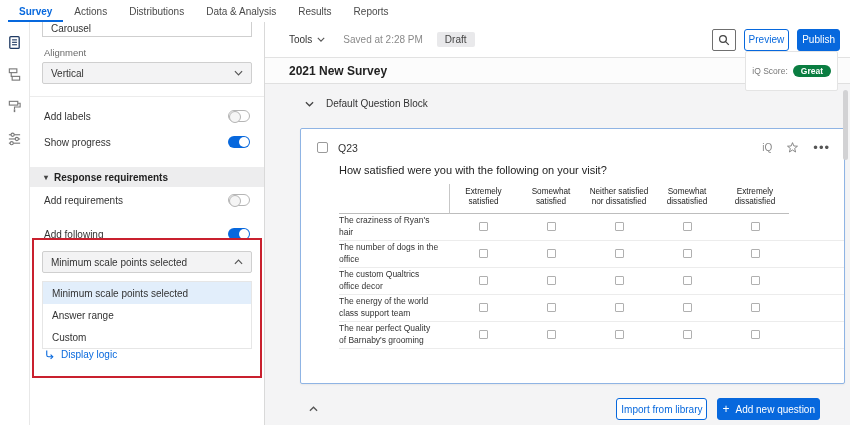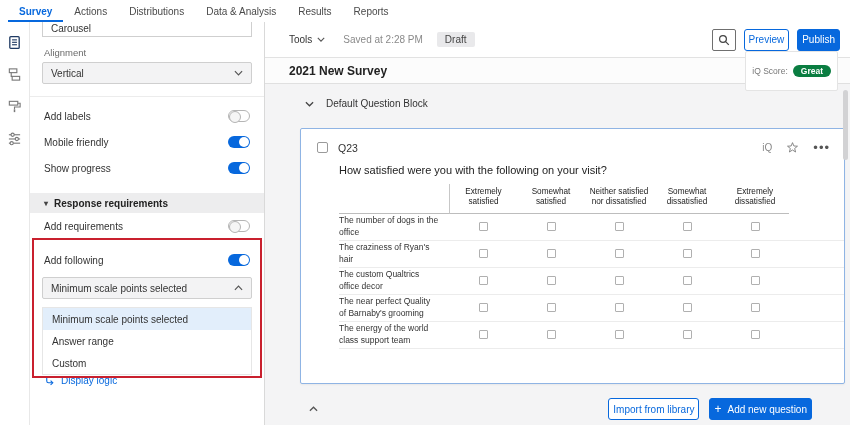--- a/index.html
+++ b/index.html
@@ -71,21 +71,21 @@
   .mtable{margin:8px 0 0 38px}
   .mheader,.mrow{display:grid;grid-template-columns:110px repeat(5,68px)}
   .mcorner{border-bottom:1px solid #bdbdbd}
   .mhcell{font-size:8.2px;color:#222;text-align:center;padding:3px 3px 5px;display:flex;align-items:flex-end;justify-content:center;line-height:1.25;border-bottom:1px solid #bdbdbd}
   .mhcell.first{border-left:1px solid #c7c7c7}
   .mrow{border-bottom:1px solid #ececec;height:27px;align-items:center}
   .mlabel{font-size:8.5px;color:#333;padding-right:10px;line-height:1.3}
   .mcell{display:flex;align-items:center;justify-content:center}
   .mcheck{width:9px;height:9px;border:1px solid #b0b0b0;background:#fff;border-radius:1px;cursor:pointer}
 
-  .content-footer{position:absolute;left:0;right:8px;top:314px;display:flex;align-items:center;padding:0 30px 0 44px}
+  .content-footer{position:absolute;left:0;right:0;top:314px;display:flex;align-items:center;padding:0 30px 0 44px}
   .cf-right{margin-left:auto;display:flex;gap:10px}
   .scrollbar{position:absolute;right:2px;top:6px;width:5px;height:328px}
   .scroll-thumb{width:5px;height:70px;background:#d2d2d4;border-radius:3px}
 </style>
 </head>
 <body>
 
 <nav class="topnav">
   <div class="navtab active">Survey</div>
   <div class="navtab">Actions</div>
@@ -141,24 +141,20 @@
     <svg width="9" height="6" viewBox="0 0 10 6">
         <path d="M1 1l4 4 4-4" fill="none" stroke="#555" stroke-width="1.3"></path>
       </svg>
   </div>
 
   <div class="pdivider"></div>
 
   <div class="prow" style="margin-top:6px">
     <span class="plabel">Add labels</span>
     <span class="toggle off"></span>
-  </div>
-  <div class="prow">
-    <span class="plabel">Mobile friendly</span>
-    <span class="toggle on"></span>
   </div>
   <div class="prow">
     <span class="plabel">Show progress</span>
     <span class="toggle on"></span>
   </div>
 
   <div class="psection">
     <span class="tri">▾</span>
     <span>Response requirements</span>
   </div>
@@ -256,93 +252,93 @@
         <div class="mheader">
           <div class="mcorner"></div>
           <div class="mhcell first">Extremely satisfied</div>
           <div class="mhcell">Somewhat satisfied</div>
           <div class="mhcell">Neither satisfied nor dissatisfied</div>
           <div class="mhcell">Somewhat dissatisfied</div>
           <div class="mhcell">Extremely dissatisfied</div>
         </div>
         <div id="matrix-body">
             <div class="mrow">
+              <div class="mlabel">The craziness of Ryan's hair</div>
+              <div class="mcell">
+                <span class="mcheck"></span>
+              </div>
+              <div class="mcell">
+                <span class="mcheck"></span>
+              </div>
+              <div class="mcell">
+                <span class="mcheck"></span>
+              </div>
+              <div class="mcell">
+                <span class="mcheck"></span>
+              </div>
+              <div class="mcell">
+                <span class="mcheck"></span>
+              </div>
+            </div>
+            <div class="mrow">
               <div class="mlabel">The number of dogs in the office</div>
               <div class="mcell">
                 <span class="mcheck"></span>
               </div>
               <div class="mcell">
                 <span class="mcheck"></span>
               </div>
               <div class="mcell">
                 <span class="mcheck"></span>
               </div>
               <div class="mcell">
                 <span class="mcheck"></span>
               </div>
               <div class="mcell">
                 <span class="mcheck"></span>
               </div>
             </div>
             <div class="mrow">
-              <div class="mlabel">The craziness of Ryan's hair</div>
-              <div class="mcell">
-                <span class="mcheck"></span>
-              </div>
-              <div class="mcell">
-                <span class="mcheck"></span>
-              </div>
-              <div class="mcell">
-                <span class="mcheck"></span>
-              </div>
-              <div class="mcell">
-                <span class="mcheck"></span>
-              </div>
-              <div class="mcell">
-                <span class="mcheck"></span>
-              </div>
-            </div>
-            <div class="mrow">
               <div class="mlabel">The custom Qualtrics office decor</div>
               <div class="mcell">
                 <span class="mcheck"></span>
               </div>
               <div class="mcell">
                 <span class="mcheck"></span>
               </div>
               <div class="mcell">
                 <span class="mcheck"></span>
               </div>
               <div class="mcell">
                 <span class="mcheck"></span>
               </div>
               <div class="mcell">
                 <span class="mcheck"></span>
               </div>
             </div>
             <div class="mrow">
+              <div class="mlabel">The energy of the world class support team</div>
+              <div class="mcell">
+                <span class="mcheck"></span>
+              </div>
+              <div class="mcell">
+                <span class="mcheck"></span>
+              </div>
+              <div class="mcell">
+                <span class="mcheck"></span>
+              </div>
+              <div class="mcell">
+                <span class="mcheck"></span>
+              </div>
+              <div class="mcell">
+                <span class="mcheck"></span>
+              </div>
+            </div>
+            <div class="mrow">
               <div class="mlabel">The near perfect Quality of Barnaby's grooming</div>
-              <div class="mcell">
-                <span class="mcheck"></span>
-              </div>
-              <div class="mcell">
-                <span class="mcheck"></span>
-              </div>
-              <div class="mcell">
-                <span class="mcheck"></span>
-              </div>
-              <div class="mcell">
-                <span class="mcheck"></span>
-              </div>
-              <div class="mcell">
-                <span class="mcheck"></span>
-              </div>
-            </div>
-            <div class="mrow">
-              <div class="mlabel">The energy of the world class support team</div>
               <div class="mcell">
                 <span class="mcheck"></span>
               </div>
               <div class="mcell">
                 <span class="mcheck"></span>
               </div>
               <div class="mcell">
                 <span class="mcheck"></span>
               </div>
               <div class="mcell">

